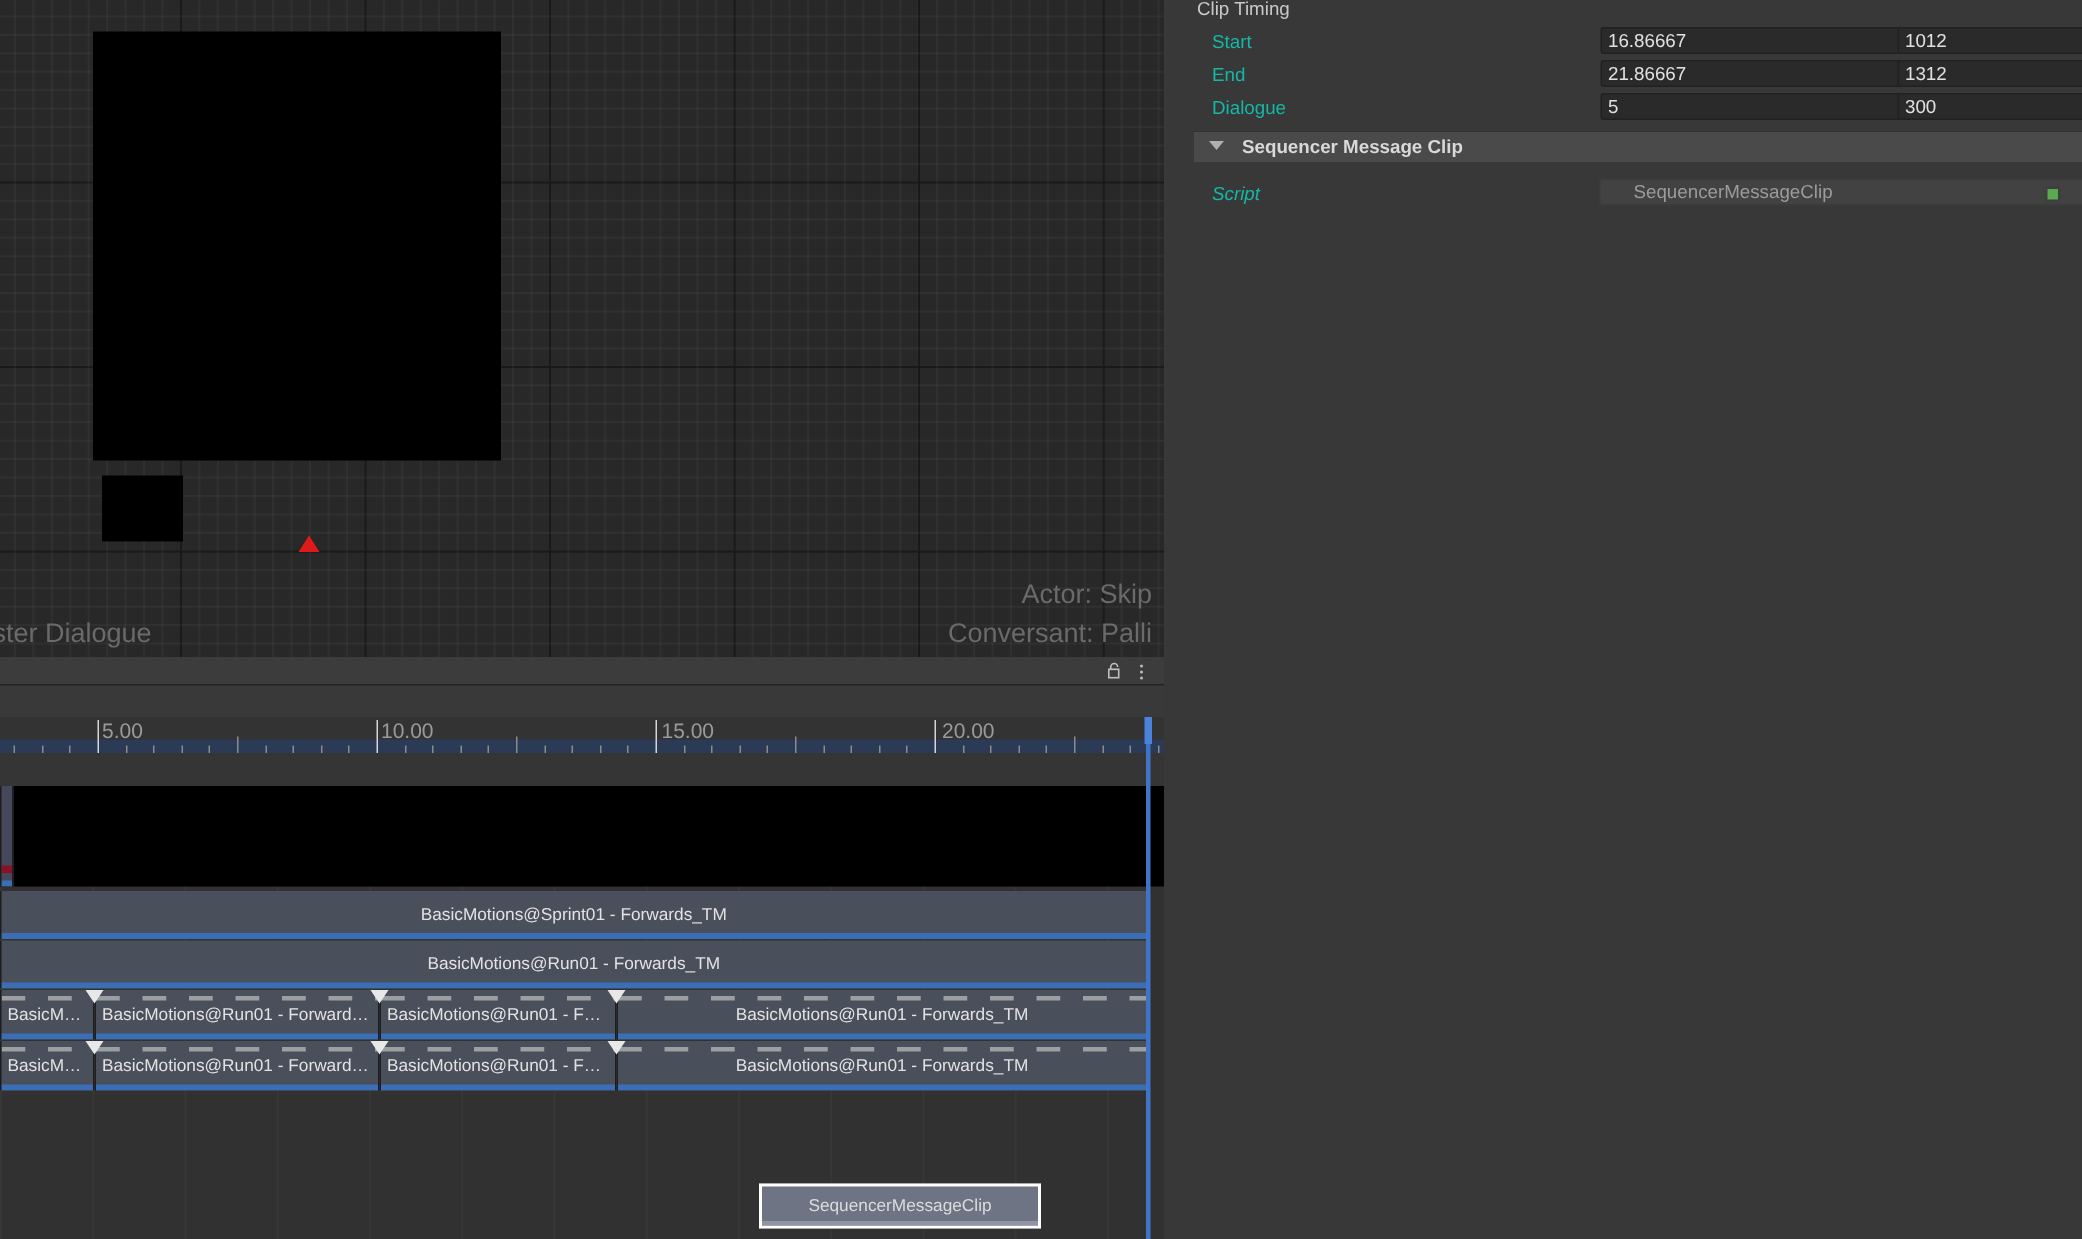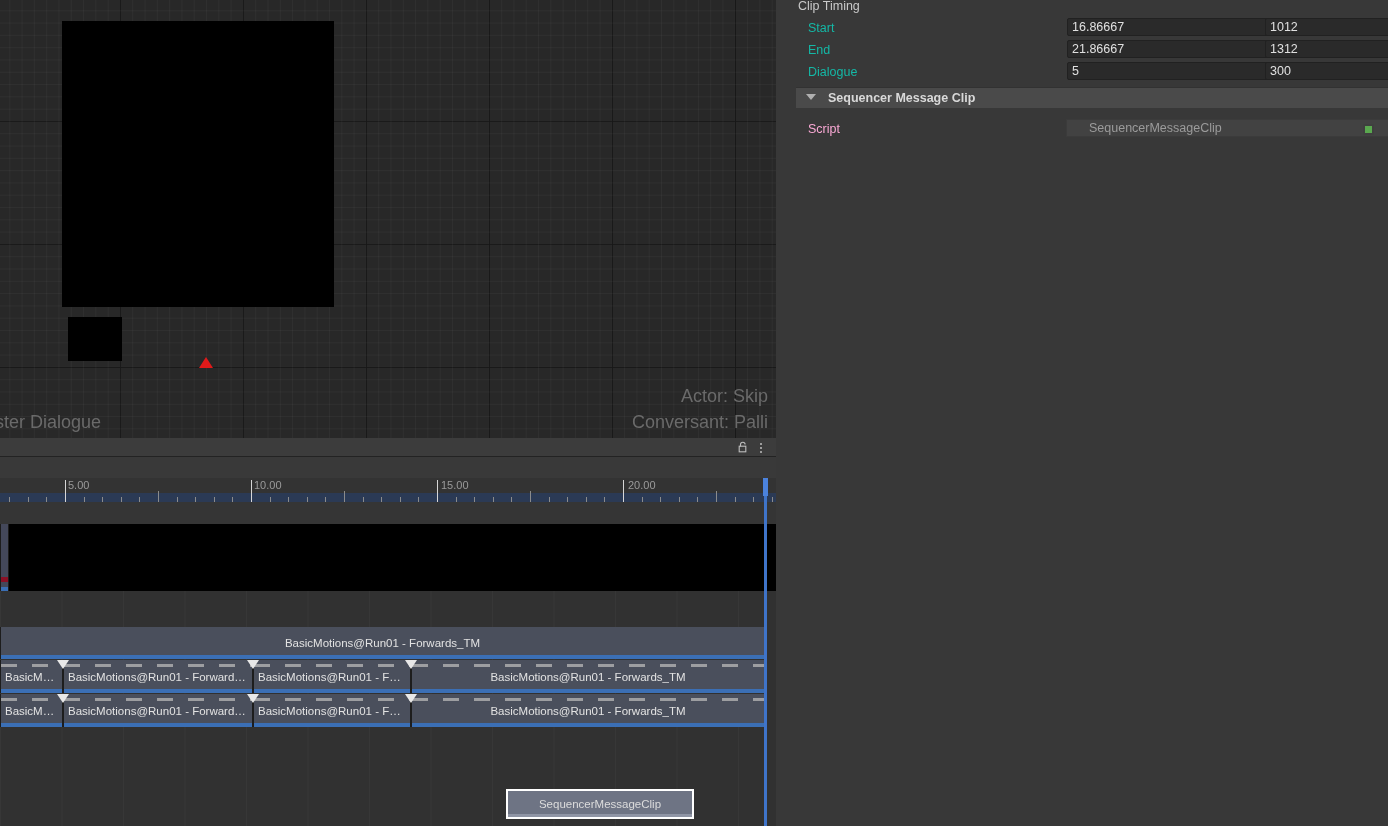--- a/index.html
+++ b/index.html
@@ -71,21 +71,21 @@
     border-left:11px solid #4a4a4a;border-top:11px solid transparent;border-bottom:11px solid transparent;
   }
   .gear-btn{position:absolute;right:0;top:0;width:30px;height:22px;background:#3c3c3c;border-left:1px solid #2a2a2a;}
 
   .tl-ruler{position:absolute;left:0;top:40px;width:776px;height:24px;background:#333333;overflow:hidden;}
   .ruler-band{position:absolute;left:0;bottom:0;width:776px;height:9px;background:#2b3a55;}
   .rt{position:absolute;bottom:0;width:1px;background:#8b8b8b;}
   .rt.major{height:22px;background:#d6d6d6;}
   .rt.mid{height:11px;}
   .rt.minor{height:5px;}
-  .rlabel{position:absolute;top:1px;font-size:11px;color:#9a9a9a;white-space:nowrap;}
+  .rlabel{position:absolute;top:1px;font-size:14px;color:#9a9a9a;white-space:nowrap;}
 
   .tl-subbar{position:absolute;left:0;top:64px;width:776px;height:22px;background:#353535;border-bottom:1px solid #272727;}
 
   .playhead{position:absolute;top:40px;width:3px;background:#3f74c9;height:348px;}
   .playhead-head{position:absolute;top:40px;width:5px;height:18px;background:#4b82dd;}
 
   .tracks{position:absolute;left:0;top:86px;width:776px;height:302px;background:#313131;
     background-image:linear-gradient(to right, rgba(255,255,255,.028) 1px, transparent 1px);
     background-size:61.5px 100%;}
 
@@ -122,21 +122,21 @@
 
   .clip-redbar{position:absolute;left:0;right:0;bottom:9px;height:5px;background:#8a1026;}
 
   
   #inspector{position:absolute;left:776px;top:0;width:612px;height:826px;background:#383838;}
 
   .insp-section-title{position:absolute;left:22px;top:-1px;font-size:12.5px;color:#c9c9c9;}
 
   .row{position:absolute;left:0;width:612px;height:22px;}
   .row-label{position:absolute;left:32px;top:4px;font-size:12.5px;color:#14b8a6;white-space:nowrap;}
-  .row-label.dim{color:#f9a8d4;}
+  .row-label.dim{color:#14b8a6;font-style:italic;}
   .unit{position:absolute;font-size:12.5px;color:#bdbdbd;}
   .field{
     position:absolute;top:1px;height:18px;box-sizing:border-box;
     background:#2a2a2a;border:1px solid #212121;border-radius:2px;
     font-size:12.5px;color:#e0e0e0;line-height:16px;padding:0 4px;white-space:nowrap;overflow:hidden;
   }
   .field.wide-s{left:291px;width:208px;}
   .field.wide-f{left:489px;width:180px;}
 
   .comp-header{
@@ -245,20 +245,25 @@
 
       <div class="tl-subbar"></div>
 
       <div class="tracks" id="tracks-host">
           <div class="track track-black" style="top: 0px; height: 67px;">
             <div class="clip" style="left: 0px; width: 9px; height: 67px; background: rgb(68, 72, 90);">
               <div class="clip-redbar"></div>
               <div class="clip-label"></div>
             </div>
           </div>
+          <div class="track" style="top: 70px; height: 32px;">
+            <div class="clip" style="left: 0px; width: 765px; height: 32px;">
+              <div class="clip-label">BasicMotions@Sprint01 - Forwards_TM</div>
+            </div>
+          </div>
           <div class="track" style="top: 103px; height: 32px;">
             <div class="clip" style="left: 0px; width: 765px; height: 32px;">
               <div class="clip-label">BasicMotions@Run01 - Forwards_TM</div>
             </div>
           </div>
           <div class="track" style="top: 136px; height: 33px;">
             <div class="clip" style="left: 0px; width: 63px; height: 33px;">
               <div class="clip-dashes"></div>
               <div class="clip-label">BasicMotio...</div>
             </div>

